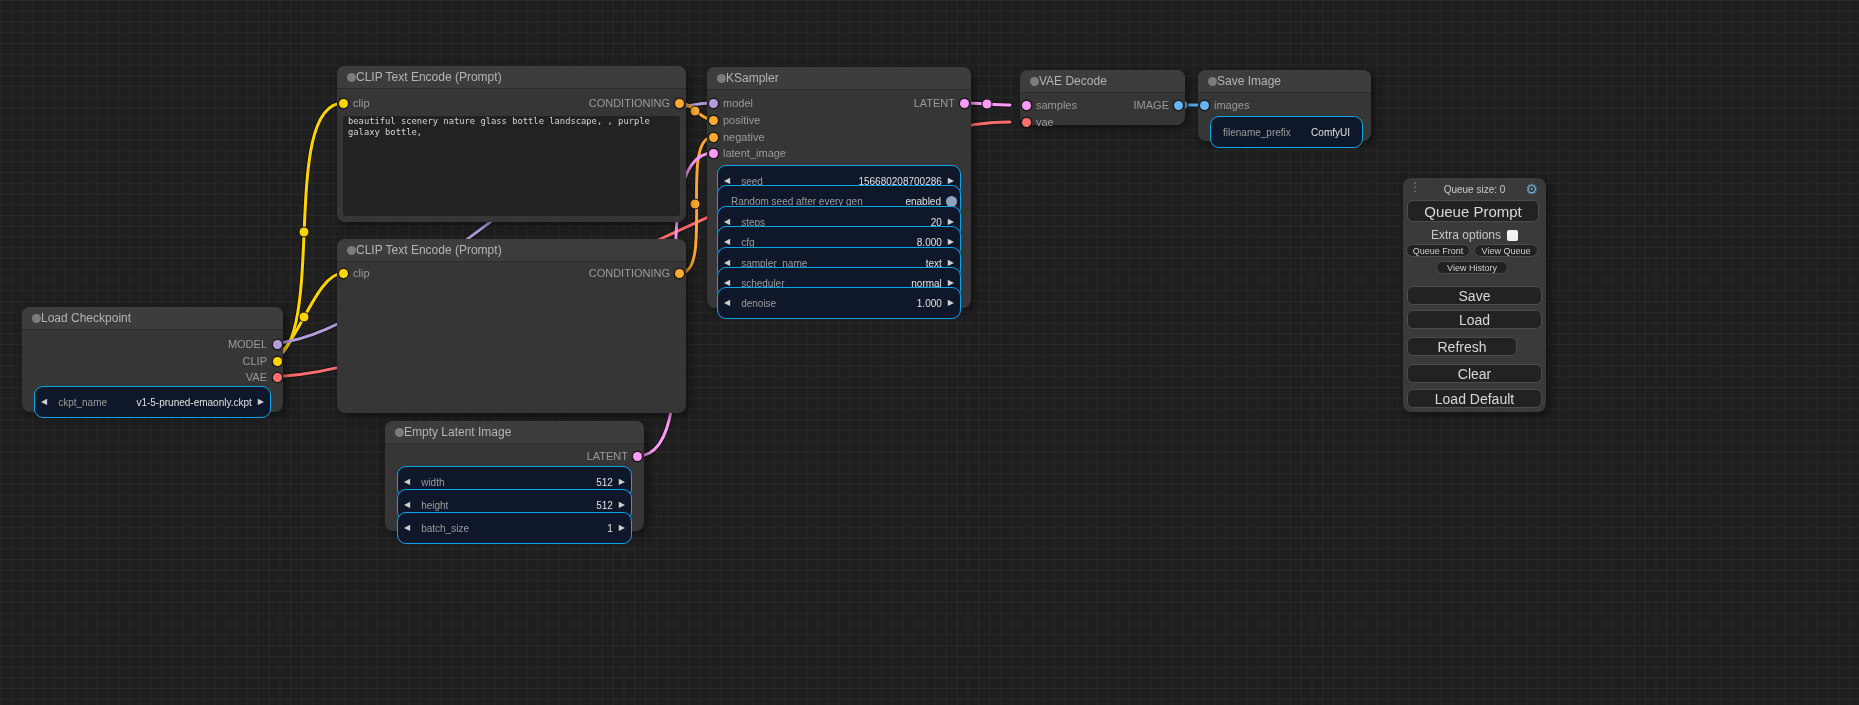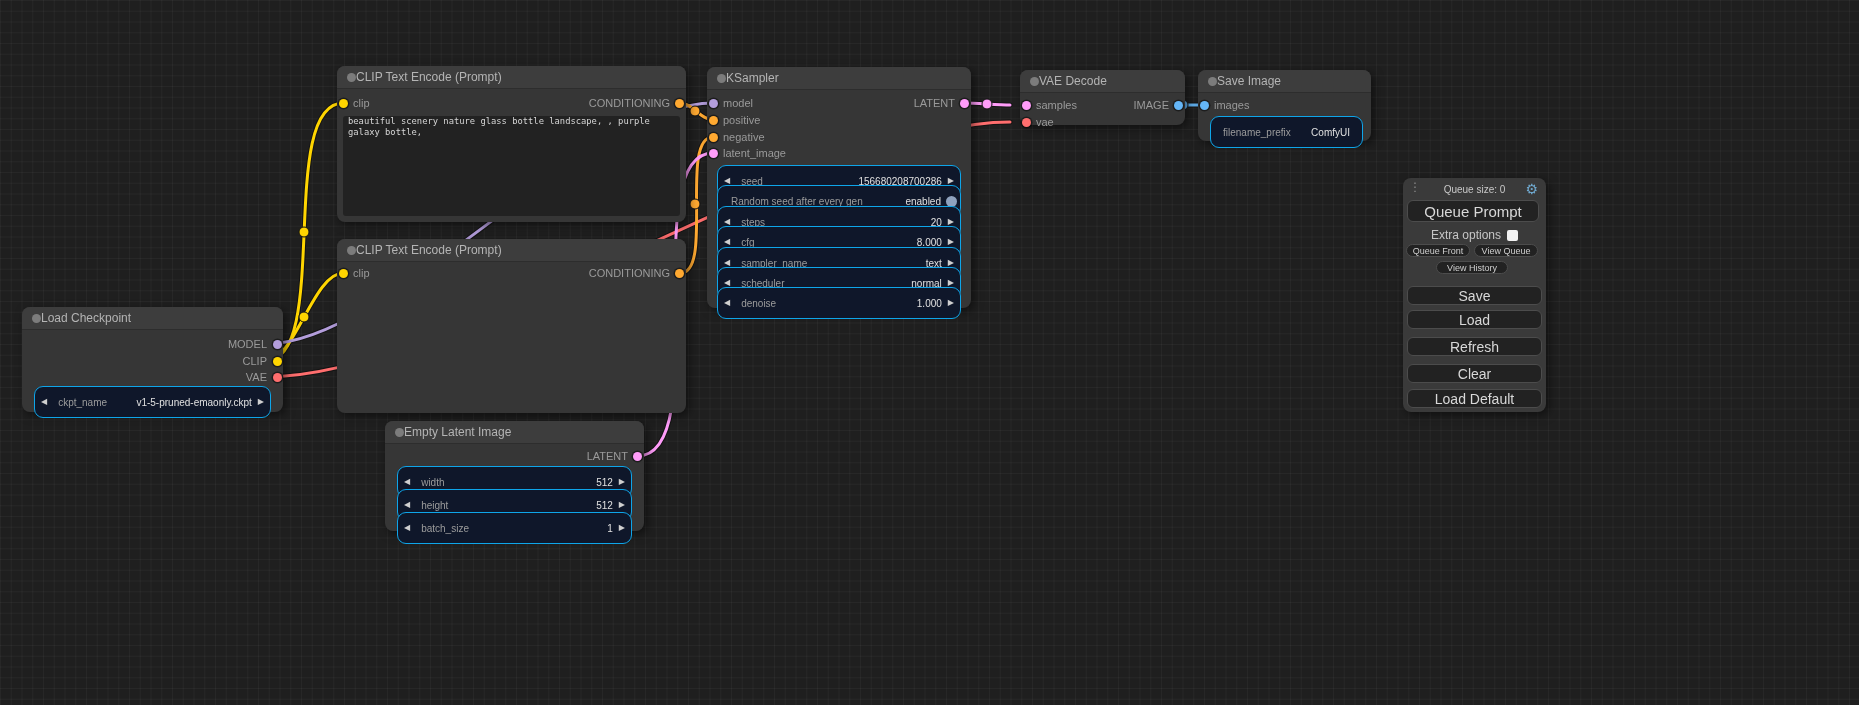--- a/index.html
+++ b/index.html
@@ -252,18 +252,18 @@
     <div class="qbtn" style="left:4px;top:22px;width:132px;height:22px;font-size:15px">Queue Prompt</div>
     <div class="extra-row">
       <span>Extra options</span>
       <span class="checkbox"></span>
     </div>
     <div class="qbtn small" style="left:3px;top:66px;width:64px;height:13px">Queue Front</div>
     <div class="qbtn small" style="left:71px;top:66px;width:64px;height:13px">View Queue</div>
     <div class="qbtn small" style="left:33px;top:83px;width:72px;height:13px">View History</div>
     <div class="qbtn" style="left:4px;top:108px;width:135px;height:19px;font-size:14px">Save</div>
     <div class="qbtn" style="left:4px;top:132px;width:135px;height:19px;font-size:14px">Load</div>
-    <div class="qbtn" style="left:4px;top:159px;width:135px;height:19px;font-size:14px">Refresh</div>
+    <div class="qbtn" style="left:4px;top:159px;width:110px;height:19px;font-size:14px">Refresh</div>
     <div class="qbtn" style="left:4px;top:186px;width:135px;height:19px;font-size:14px">Clear</div>
     <div class="qbtn" style="left:4px;top:211px;width:135px;height:19px;font-size:14px">Load Default</div>
   </div>
 
 </div>
 
 </body></html>

